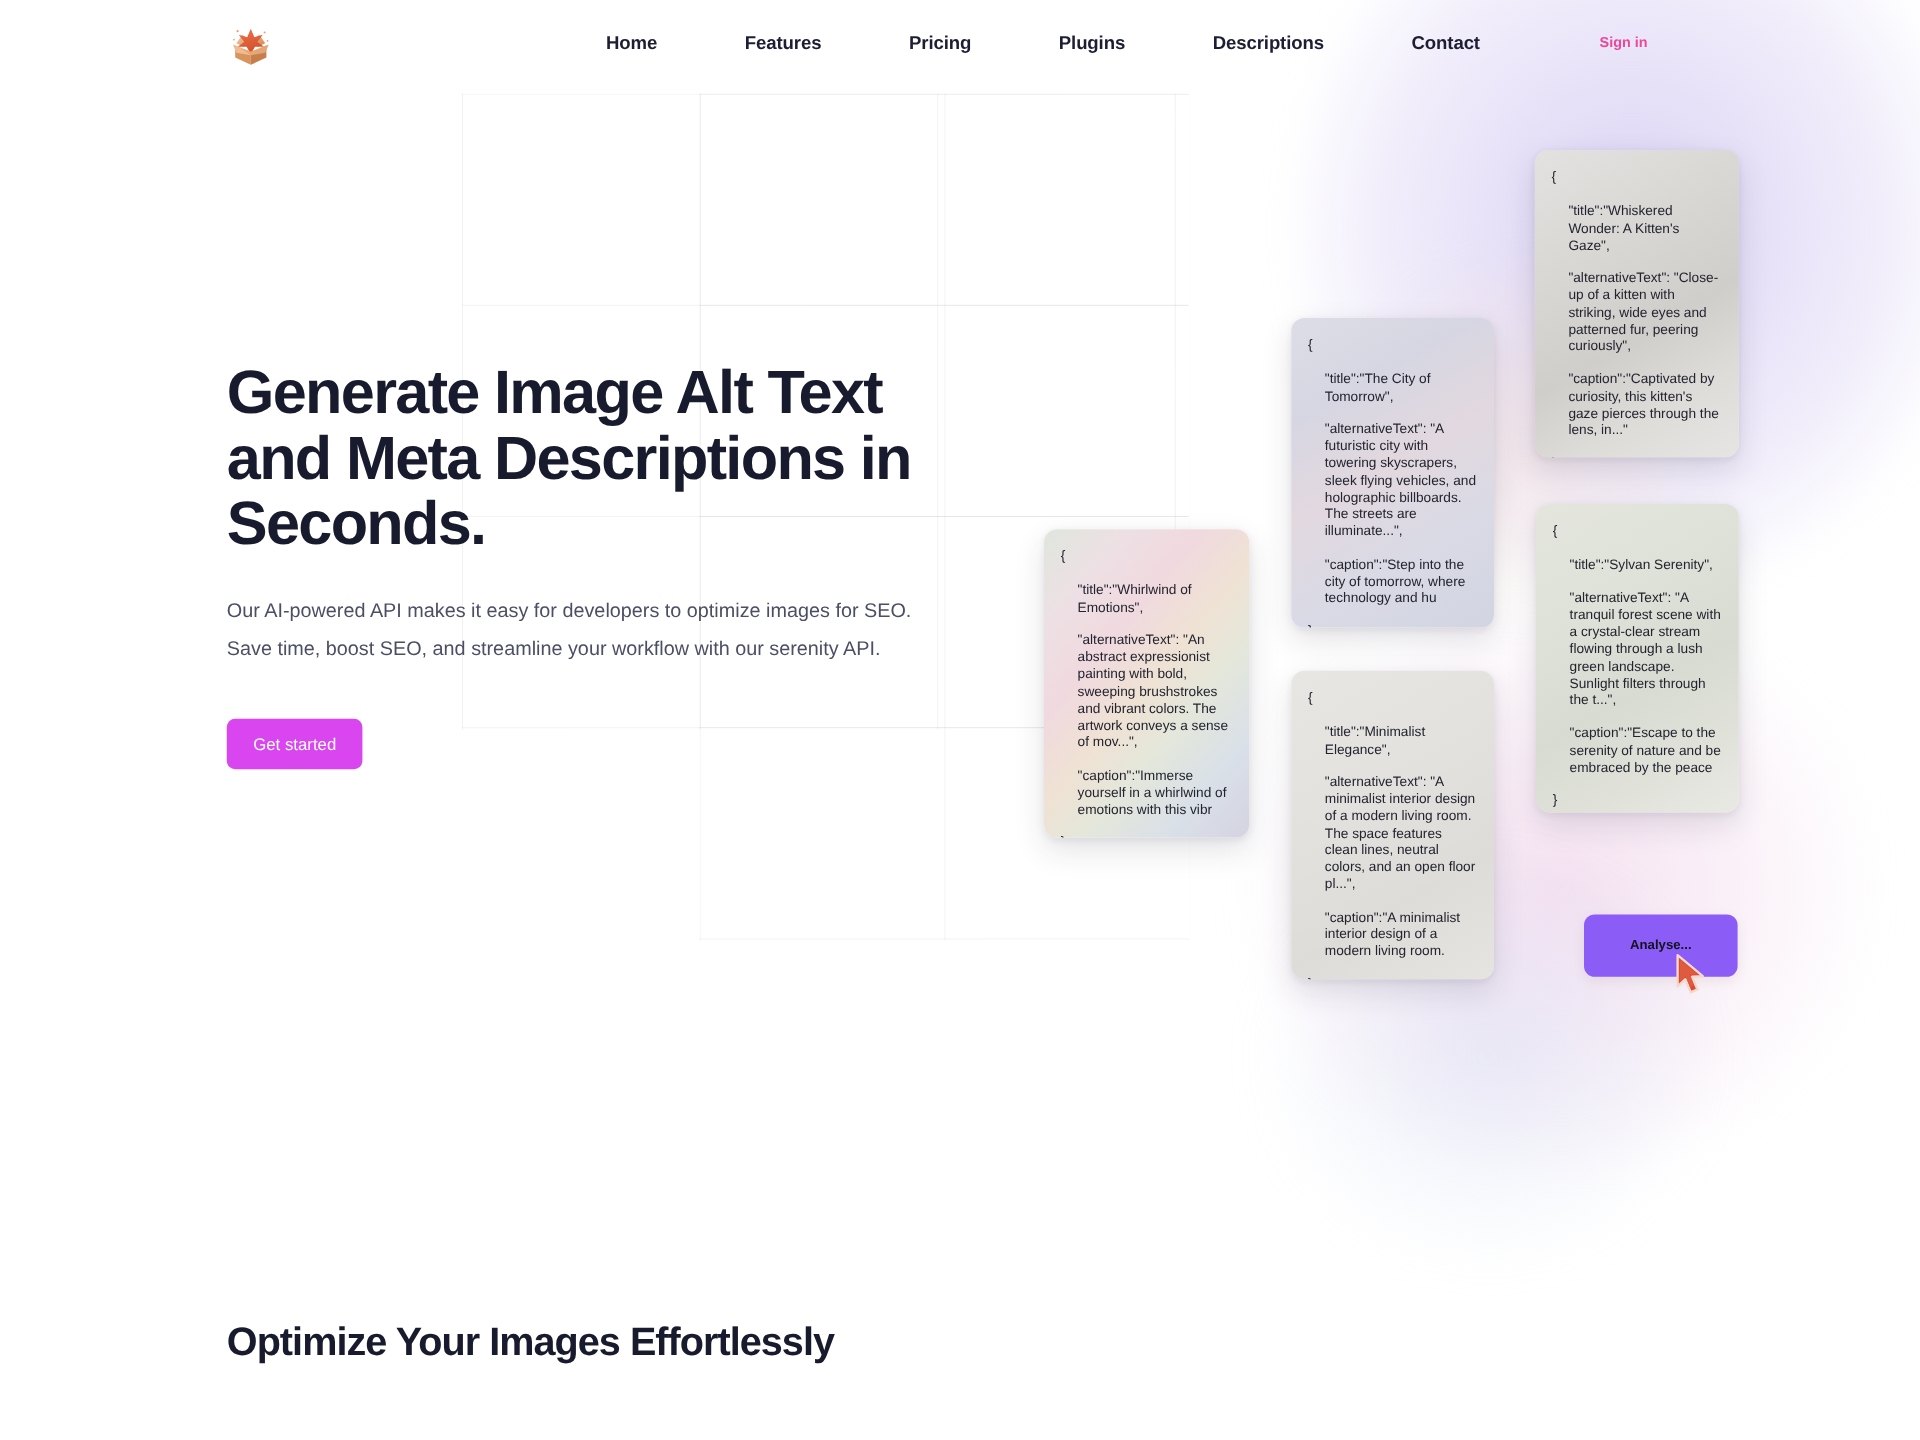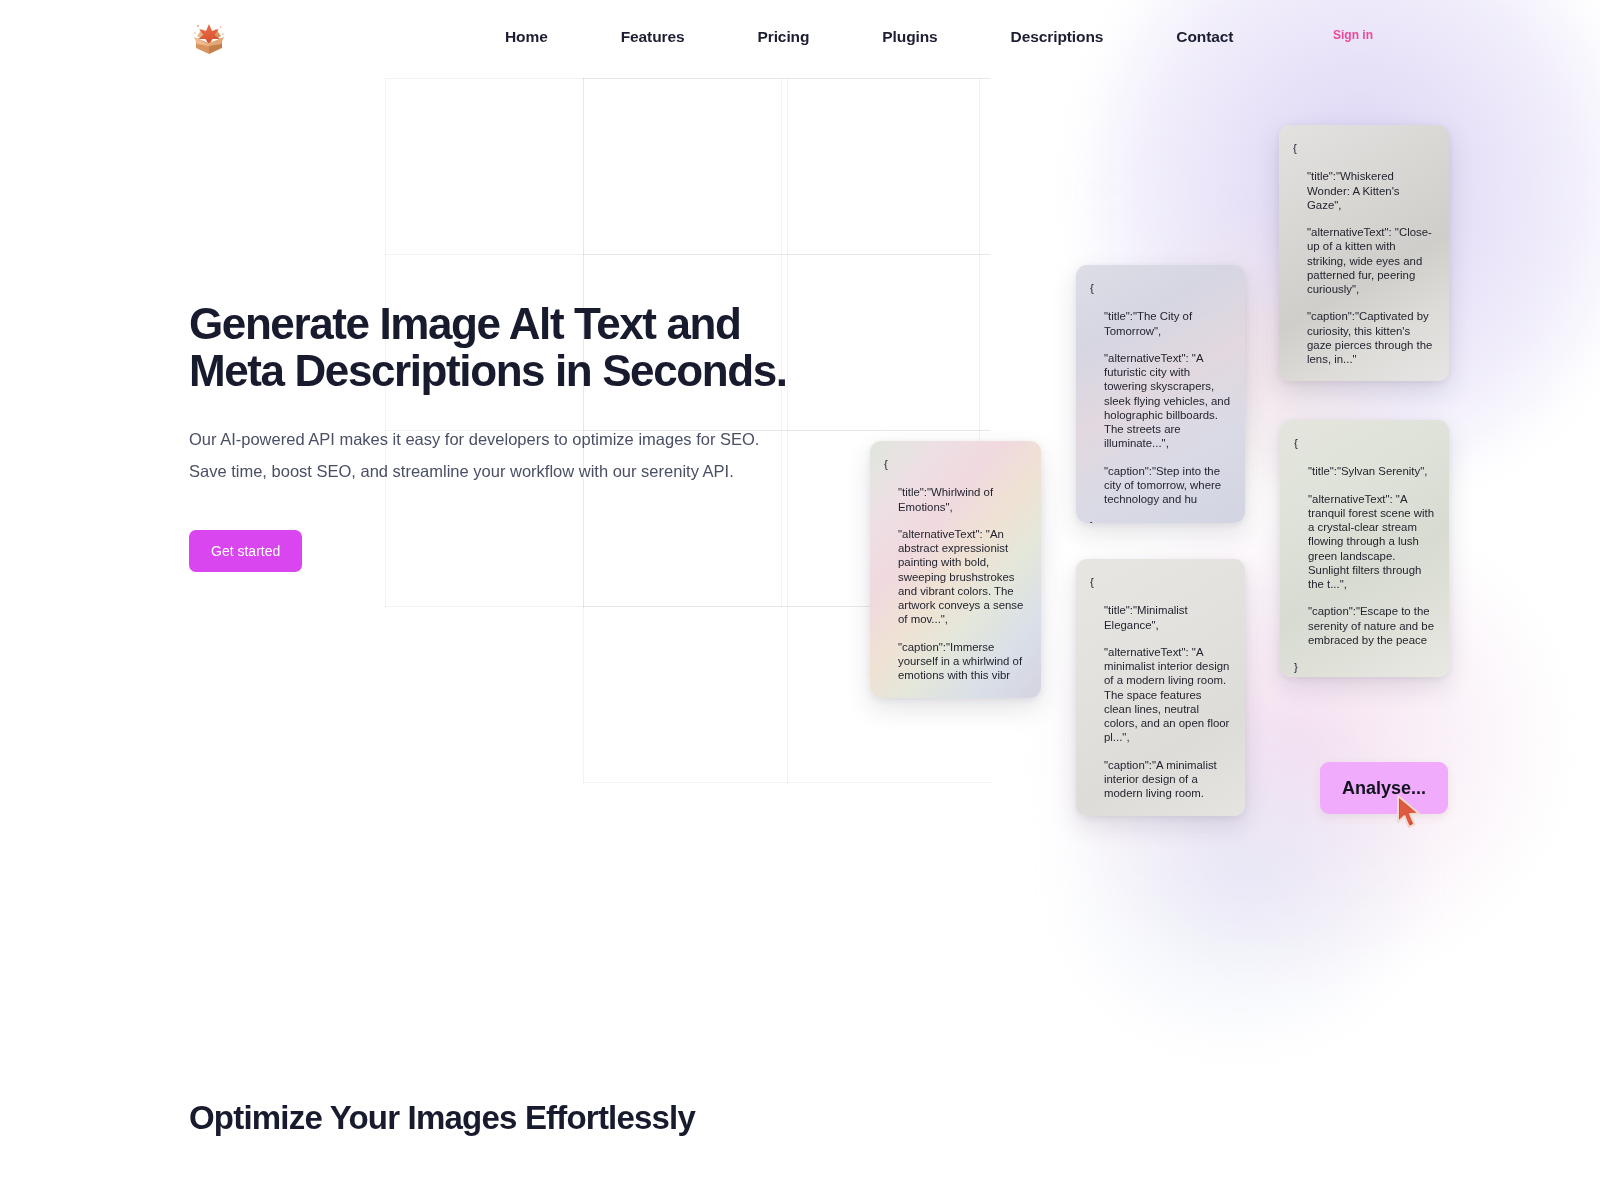--- a/index.html
+++ b/index.html
@@ -80,21 +80,21 @@
 
   .signin-link {
     position:absolute; left:1333px; top:28px;
     font-size:12px; font-weight:700; color:#ec4899;
     text-decoration:none; white-space:nowrap;
   }
 
   
   #hero { position:absolute; left:189px; top:300px; width:660px; z-index:10; }
   #hero-title {
-    font-size:44px; line-height:1.07; font-weight:900;
+    font-size:51px; line-height:1.07; font-weight:900;
     letter-spacing:-1.4px; color:#181a2e;
     max-width:600px;
   }
   #hero-sub {
     margin-top:30px;
     font-size:16.5px; line-height:1.93; font-weight:400;
     color:#4b4f66; max-width:600px;
   }
   #get-started-btn {
     display:inline-block; margin-top:42px;
@@ -142,23 +142,23 @@
   }
   #card-sylvan {
     left:1280px; top:420px; width:169px; height:257px;
     background:linear-gradient(150deg,#e4e6de 0%,#dfe2d8 30%,#d8dbd2 58%,#e0e2da 80%,#e8e9e3 100%);
   }
 
   
   #analyse-btn {
     position:absolute; left:1320px; top:762px;
     width:128px; height:52px;
-    background:#f0abfc; border:none; border-radius:9px;
+    background:#8b5cf6; border:none; border-radius:9px;
     font-family:"Liberation Sans", sans-serif;
-    font-size:18px; font-weight:700; color:#12131f;
+    font-size:11px; font-weight:700; color:#12131f;
     cursor:pointer; z-index:15;
     box-shadow:0 3px 10px rgba(120,90,60,.10);
   }
   #cursor-arrow { position:absolute; left:1396px; top:795px; z-index:16; }
 
   
   #lower-section { position:absolute; left:189px; top:1082px; z-index:10; }
   #eyebrow {
     font-size:14.5px; font-weight:700; color:#eb6545; letter-spacing:-0.1px;
   }

